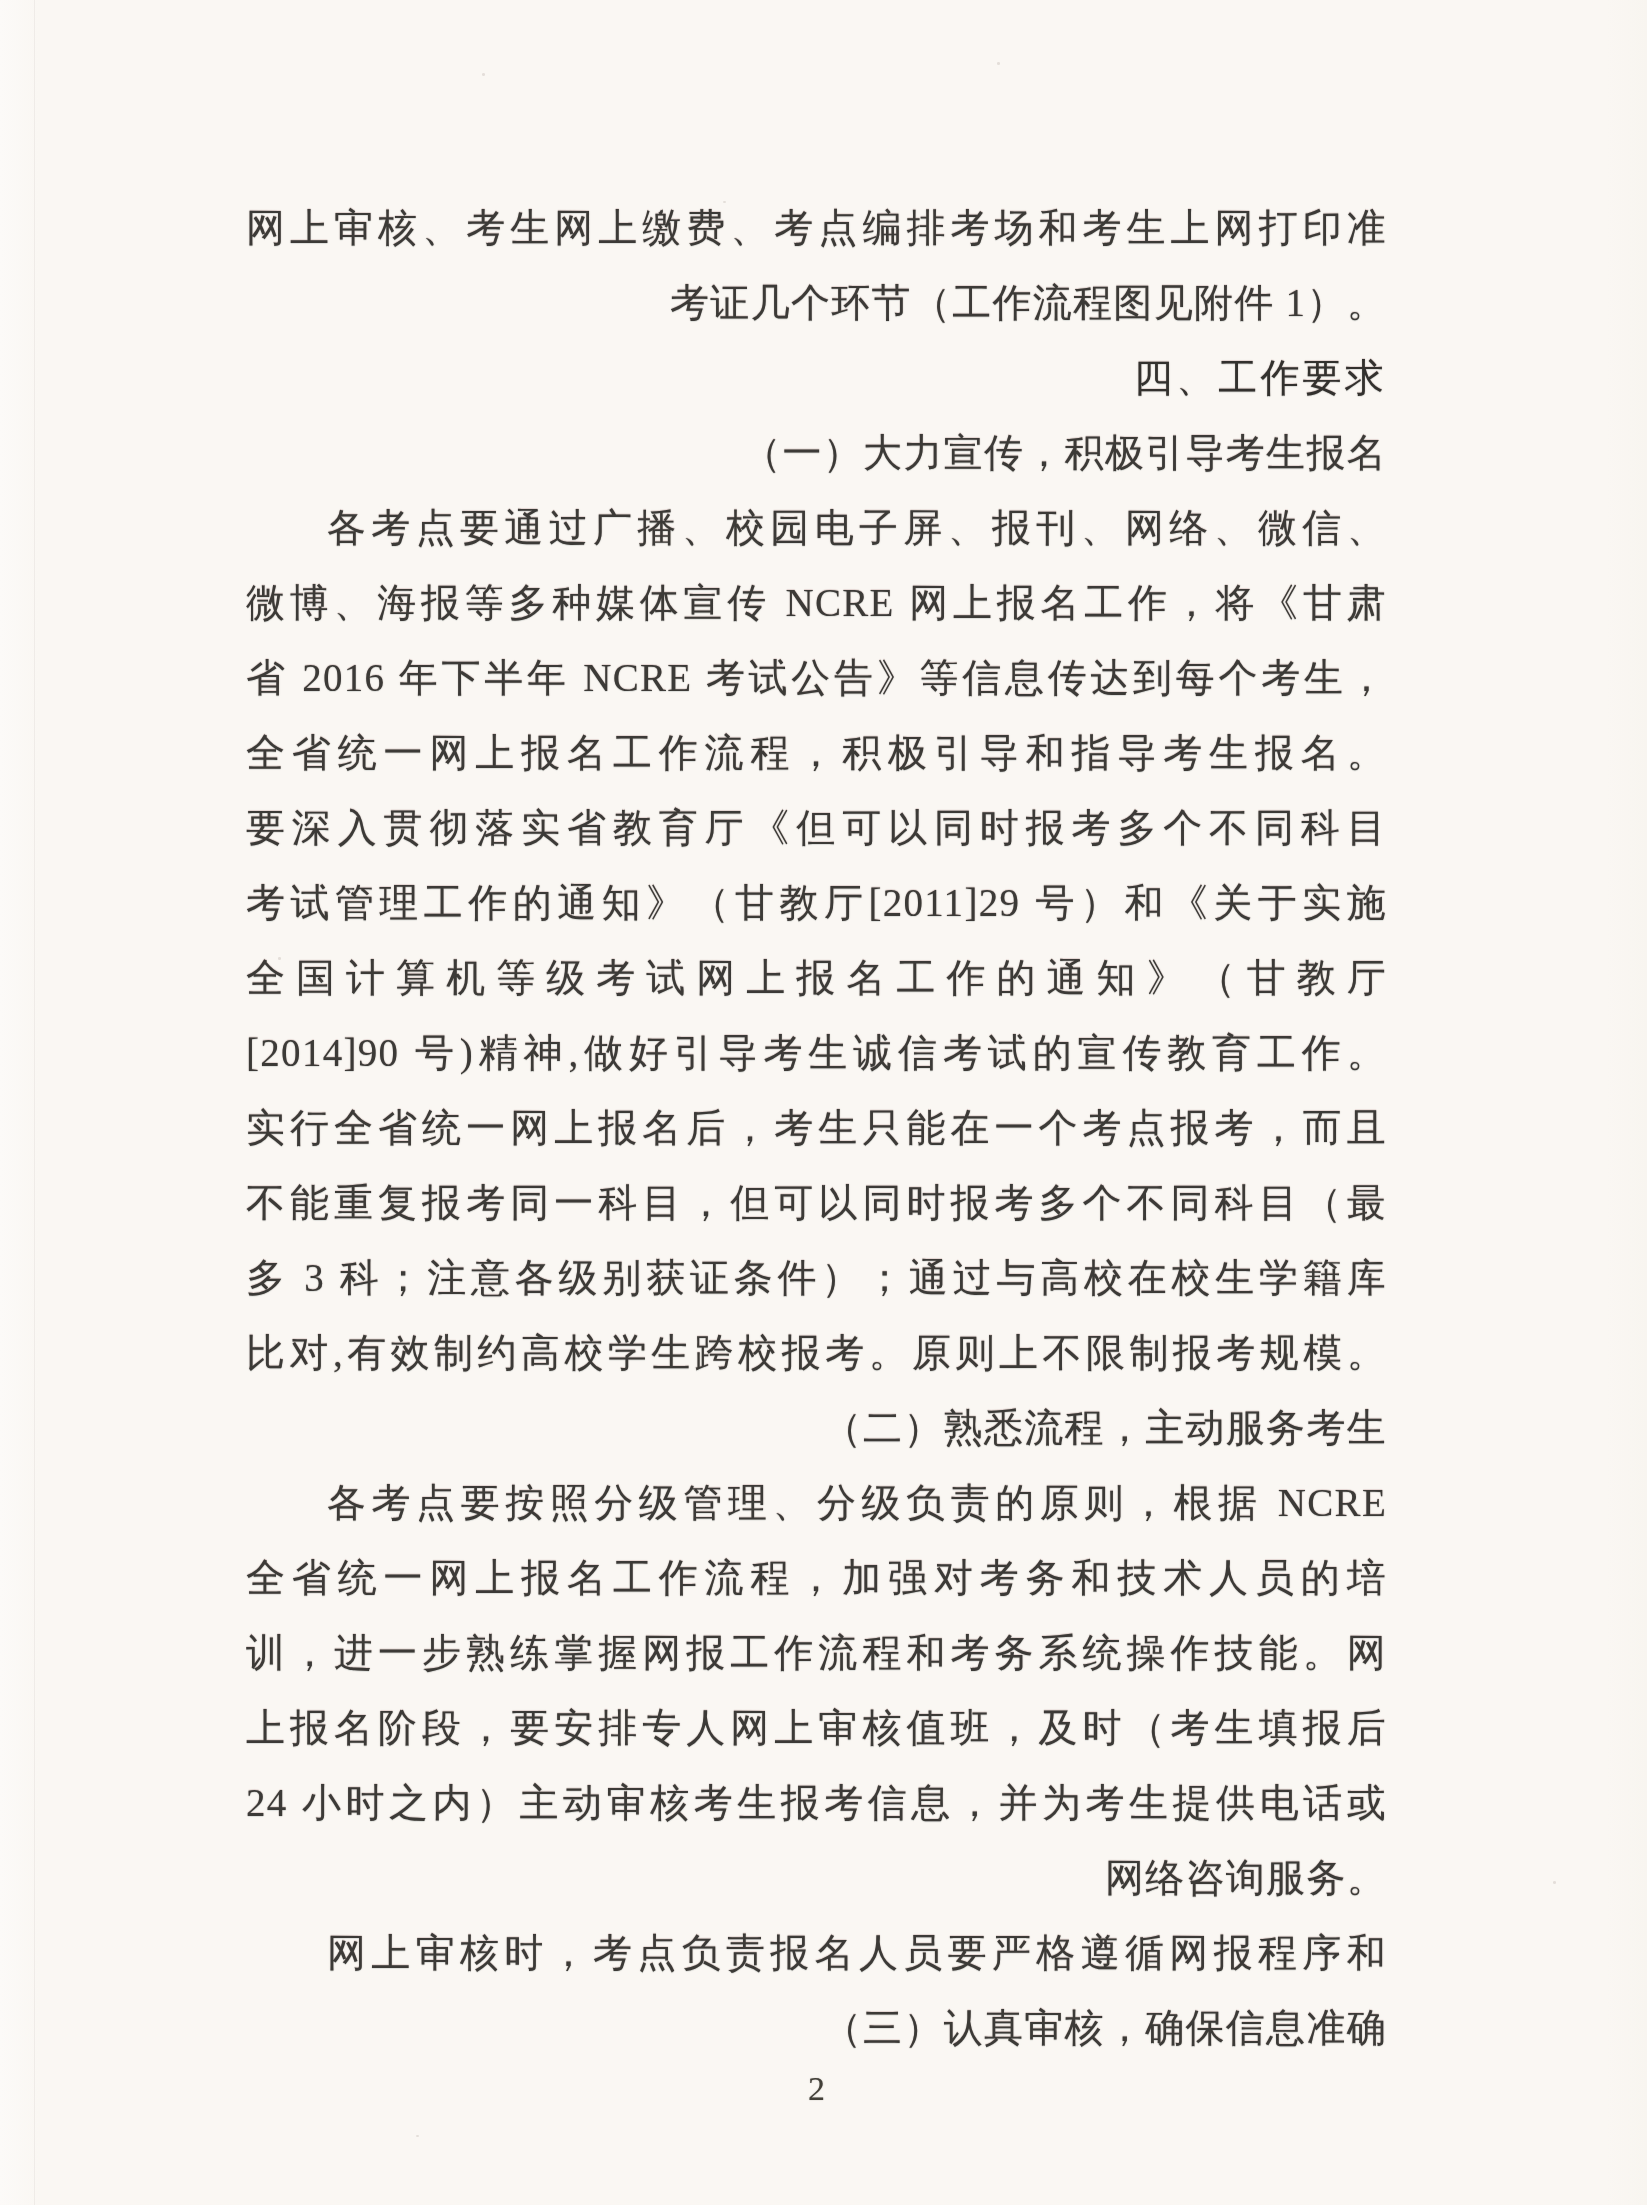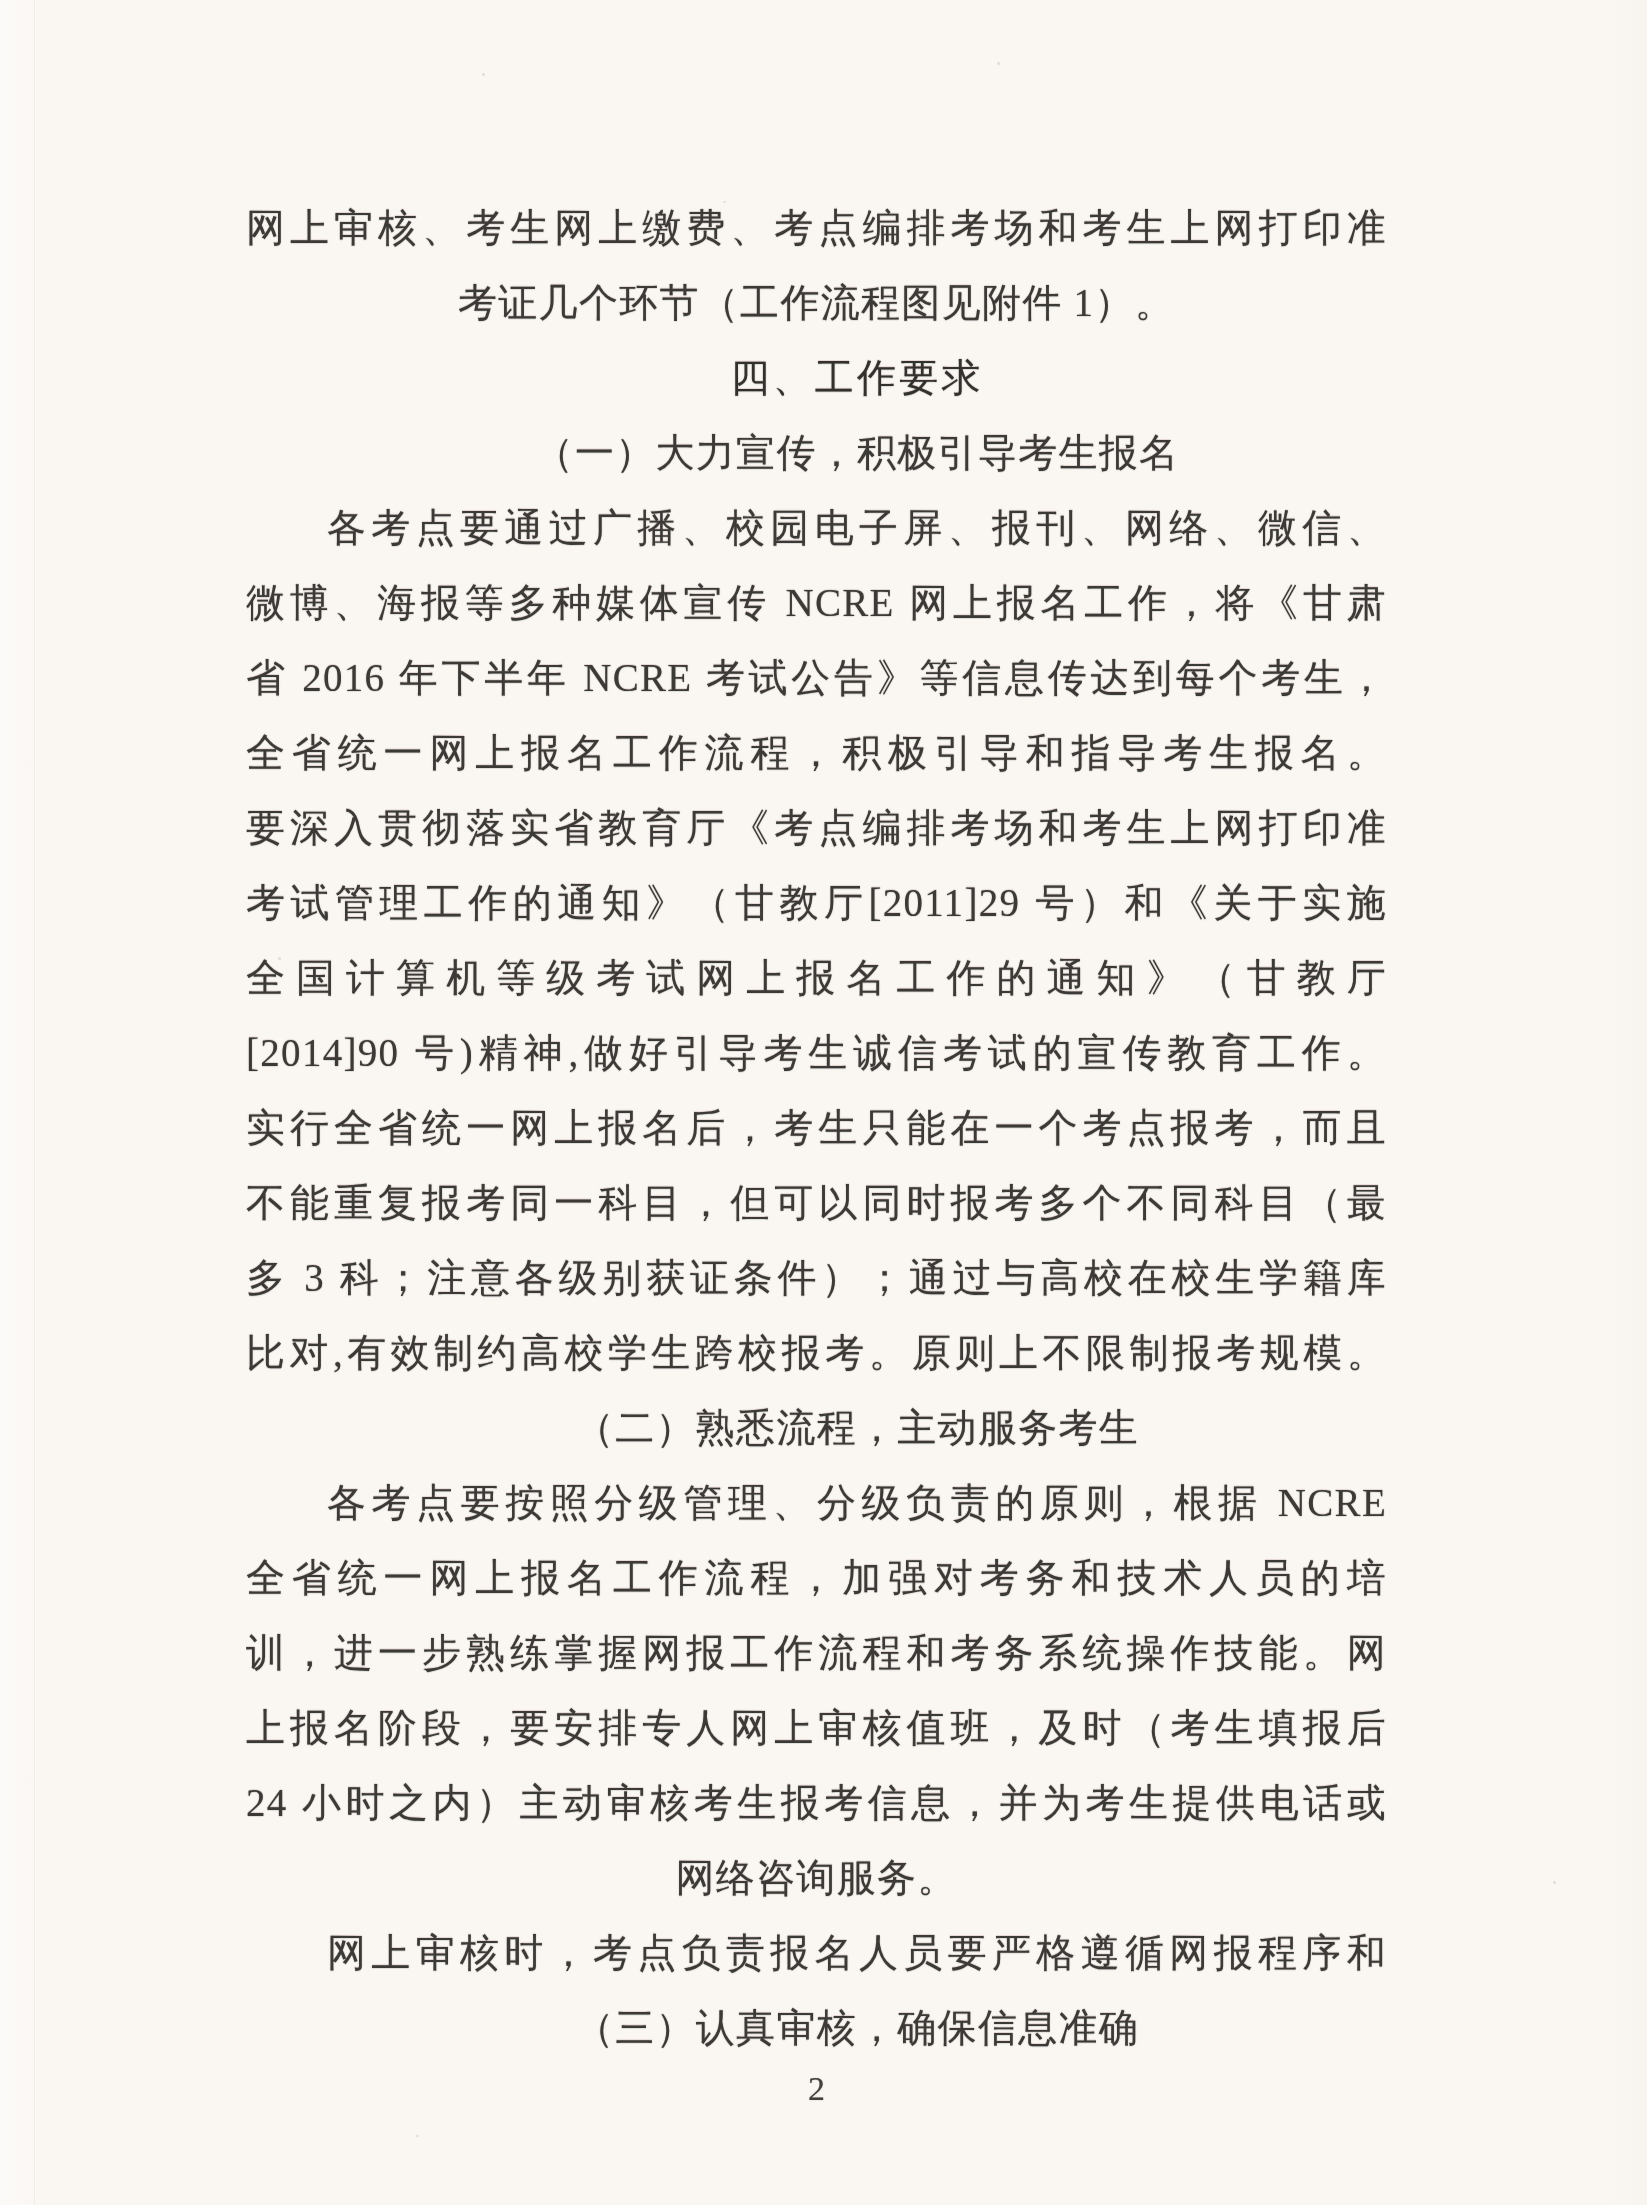--- a/index.html
+++ b/index.html
@@ -36,21 +36,21 @@
     font-size: 39px;
     letter-spacing: 1.3px;
     text-shadow: 0 0 1.3px rgba(70, 62, 55, 0.45),
                  0 -1.3px 0.6px rgba(160, 60, 60, 0.10),
                  0 1.3px 0.6px rgba(50, 120, 120, 0.08);
   }
   .line {
     height: 75px;
     line-height: 75px;
     white-space: nowrap;
-    text-align: center;
+    text-align: right;
   }
   .line.justify {
     white-space: normal;
     text-align: justify;
     text-align-last: justify;
     overflow: hidden;
   }
   .line.indent {
     text-indent: 81px;
   }
@@ -92,21 +92,21 @@
 
   <div class="textblock">
     <div class="line justify">网上审核、考生网上缴费、考点编排考场和考生上网打印准</div>
     <div class="line">考证几个环节（工作流程图见附件 1）。</div>
     <div class="line indent heading">四、工作要求</div>
     <div class="line indent">（一）大力宣传，积极引导考生报名</div>
     <div class="line indent justify">各考点要通过广播、校园电子屏、报刊、网络、微信、</div>
     <div class="line justify">微博、海报等多种媒体宣传 NCRE 网上报名工作，将《甘肃</div>
     <div class="line justify">省 2016 年下半年 NCRE 考试公告》等信息传达到每个考生，</div>
     <div class="line justify">全省统一网上报名工作流程，积极引导和指导考生报名。</div>
-    <div class="line justify">要深入贯彻落实省教育厅《考点编排考场和考生上网打印准</div>
+    <div class="line justify">要深入贯彻落实省教育厅《但可以同时报考多个不同科目</div>
     <div class="line justify">考试管理工作的通知》（甘教厅[2011]29 号）和《关于实施</div>
     <div class="line justify">全国计算机等级考试网上报名工作的通知》（甘教厅</div>
     <div class="line justify">[2014]90 号)精神,做好引导考生诚信考试的宣传教育工作。</div>
     <div class="line justify">实行全省统一网上报名后，考生只能在一个考点报考，而且</div>
     <div class="line justify">不能重复报考同一科目，但可以同时报考多个不同科目（最</div>
     <div class="line justify">多 3 科；注意各级别获证条件）；通过与高校在校生学籍库</div>
     <div class="line justify">比对,有效制约高校学生跨校报考。原则上不限制报考规模。</div>
     <div class="line indent">（二）熟悉流程，主动服务考生</div>
     <div class="line indent justify">各考点要按照分级管理、分级负责的原则，根据 NCRE</div>
     <div class="line justify">全省统一网上报名工作流程，加强对考务和技术人员的培</div>

